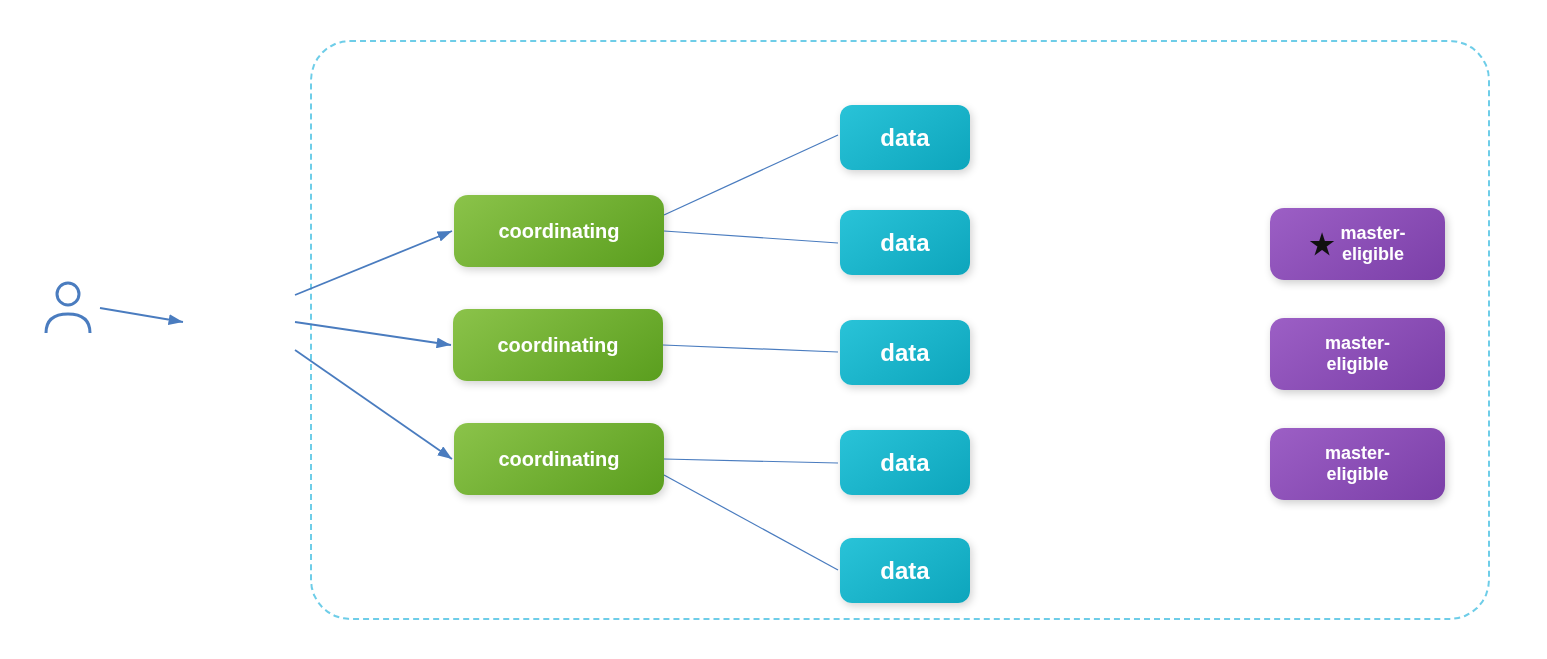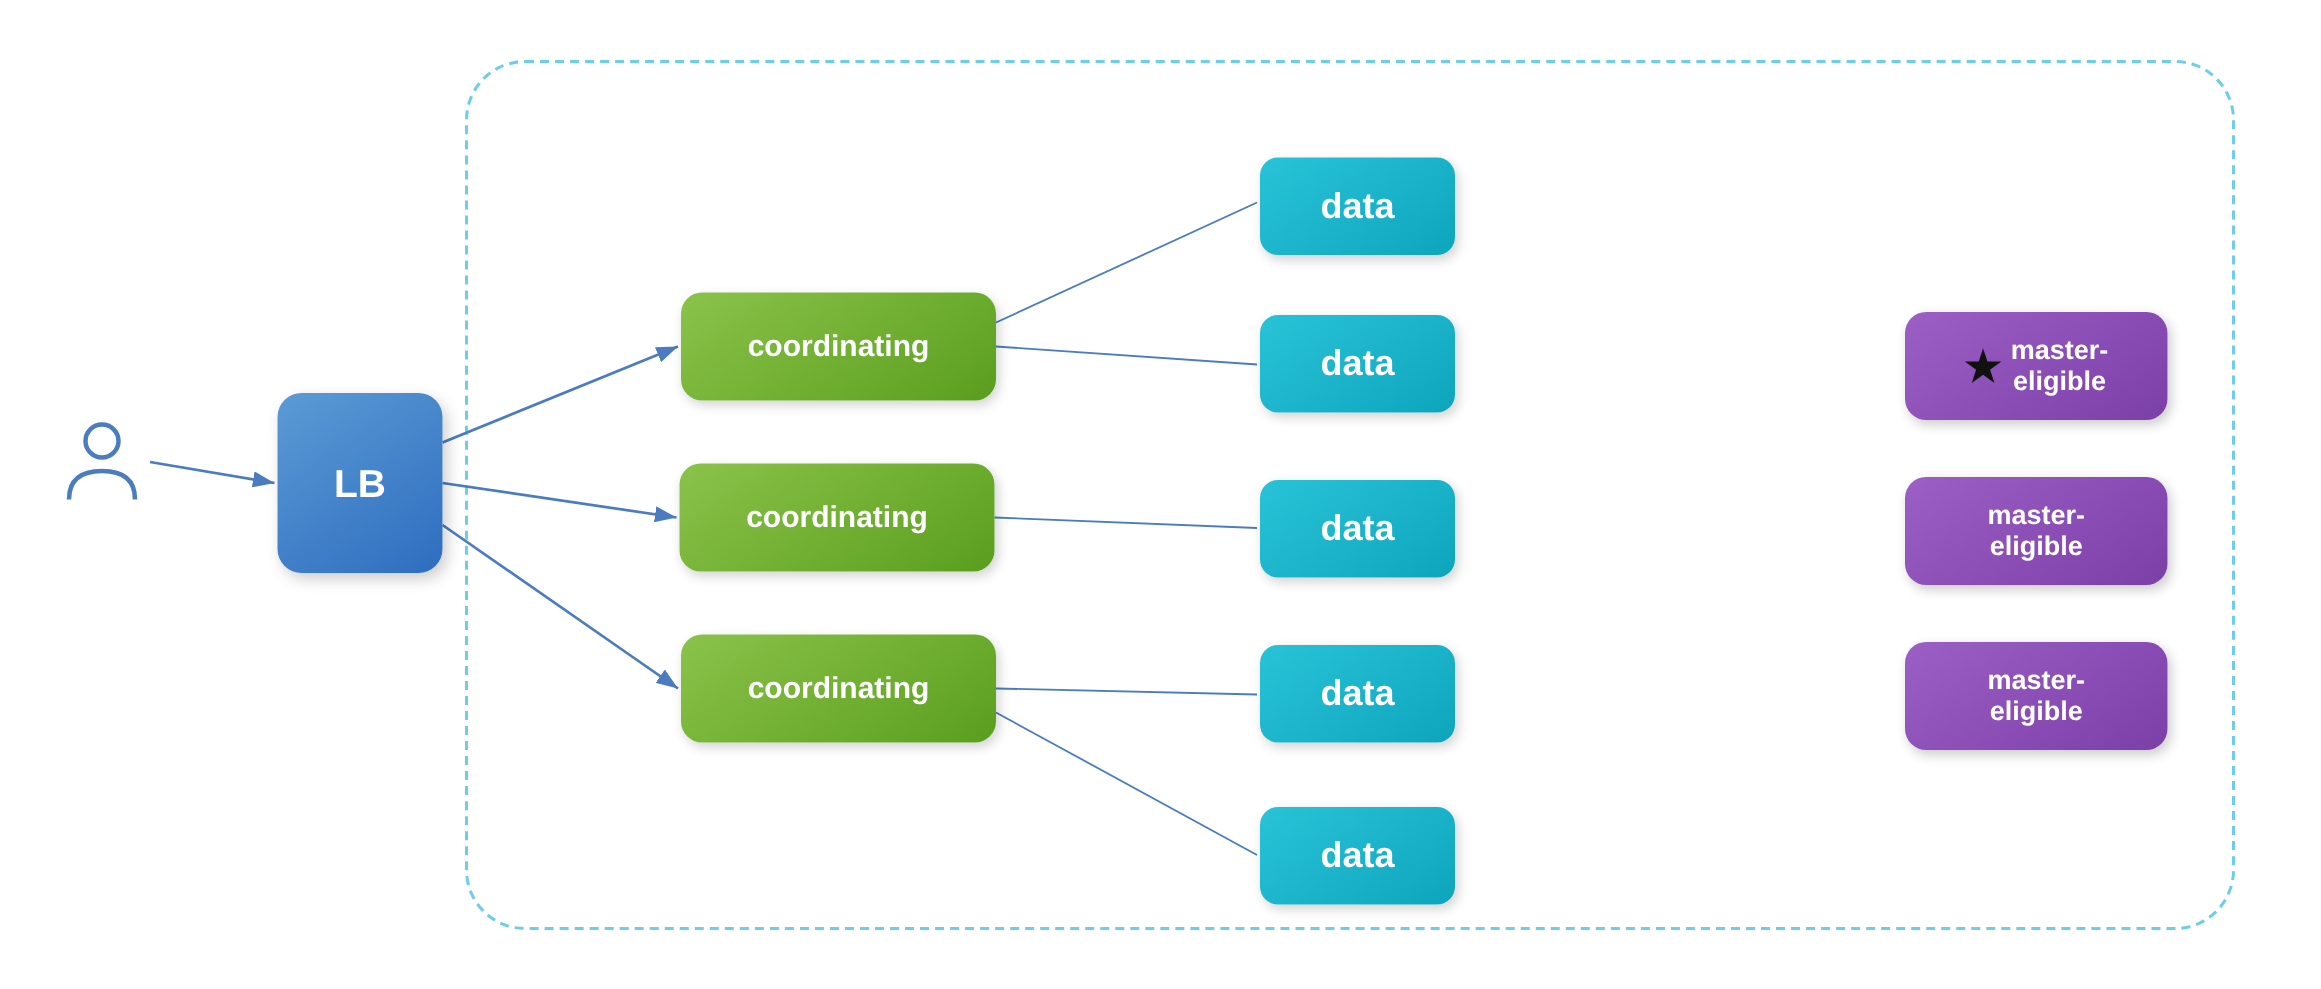--- a/index.html
+++ b/index.html
@@ -155,23 +155,20 @@
     <line x1="664" y1="475" x2="838" y2="570" stroke="#4a7cbf" stroke-width="1.2"></line>
   </svg>
 
   <div class="user-icon">
     <svg viewBox="0 0 60 60" width="60" height="60">
       <circle cx="30" cy="16" r="11" fill="none" stroke="#4a7cbf" stroke-width="3"></circle>
       <path d="M8 55 Q8 36 30 36 Q52 36 52 55" fill="none" stroke="#4a7cbf" stroke-width="3"></path>
     </svg>
   </div>
 
-  <div class="lb-box">
-    <span>LB</span>
-  </div>
 
   <div class="coord-node coord-1">
     <span>coordinating</span>
   </div>
   <div class="coord-node coord-2">
     <span>coordinating</span>
   </div>
   <div class="coord-node coord-3">
     <span>coordinating</span>
   </div>

